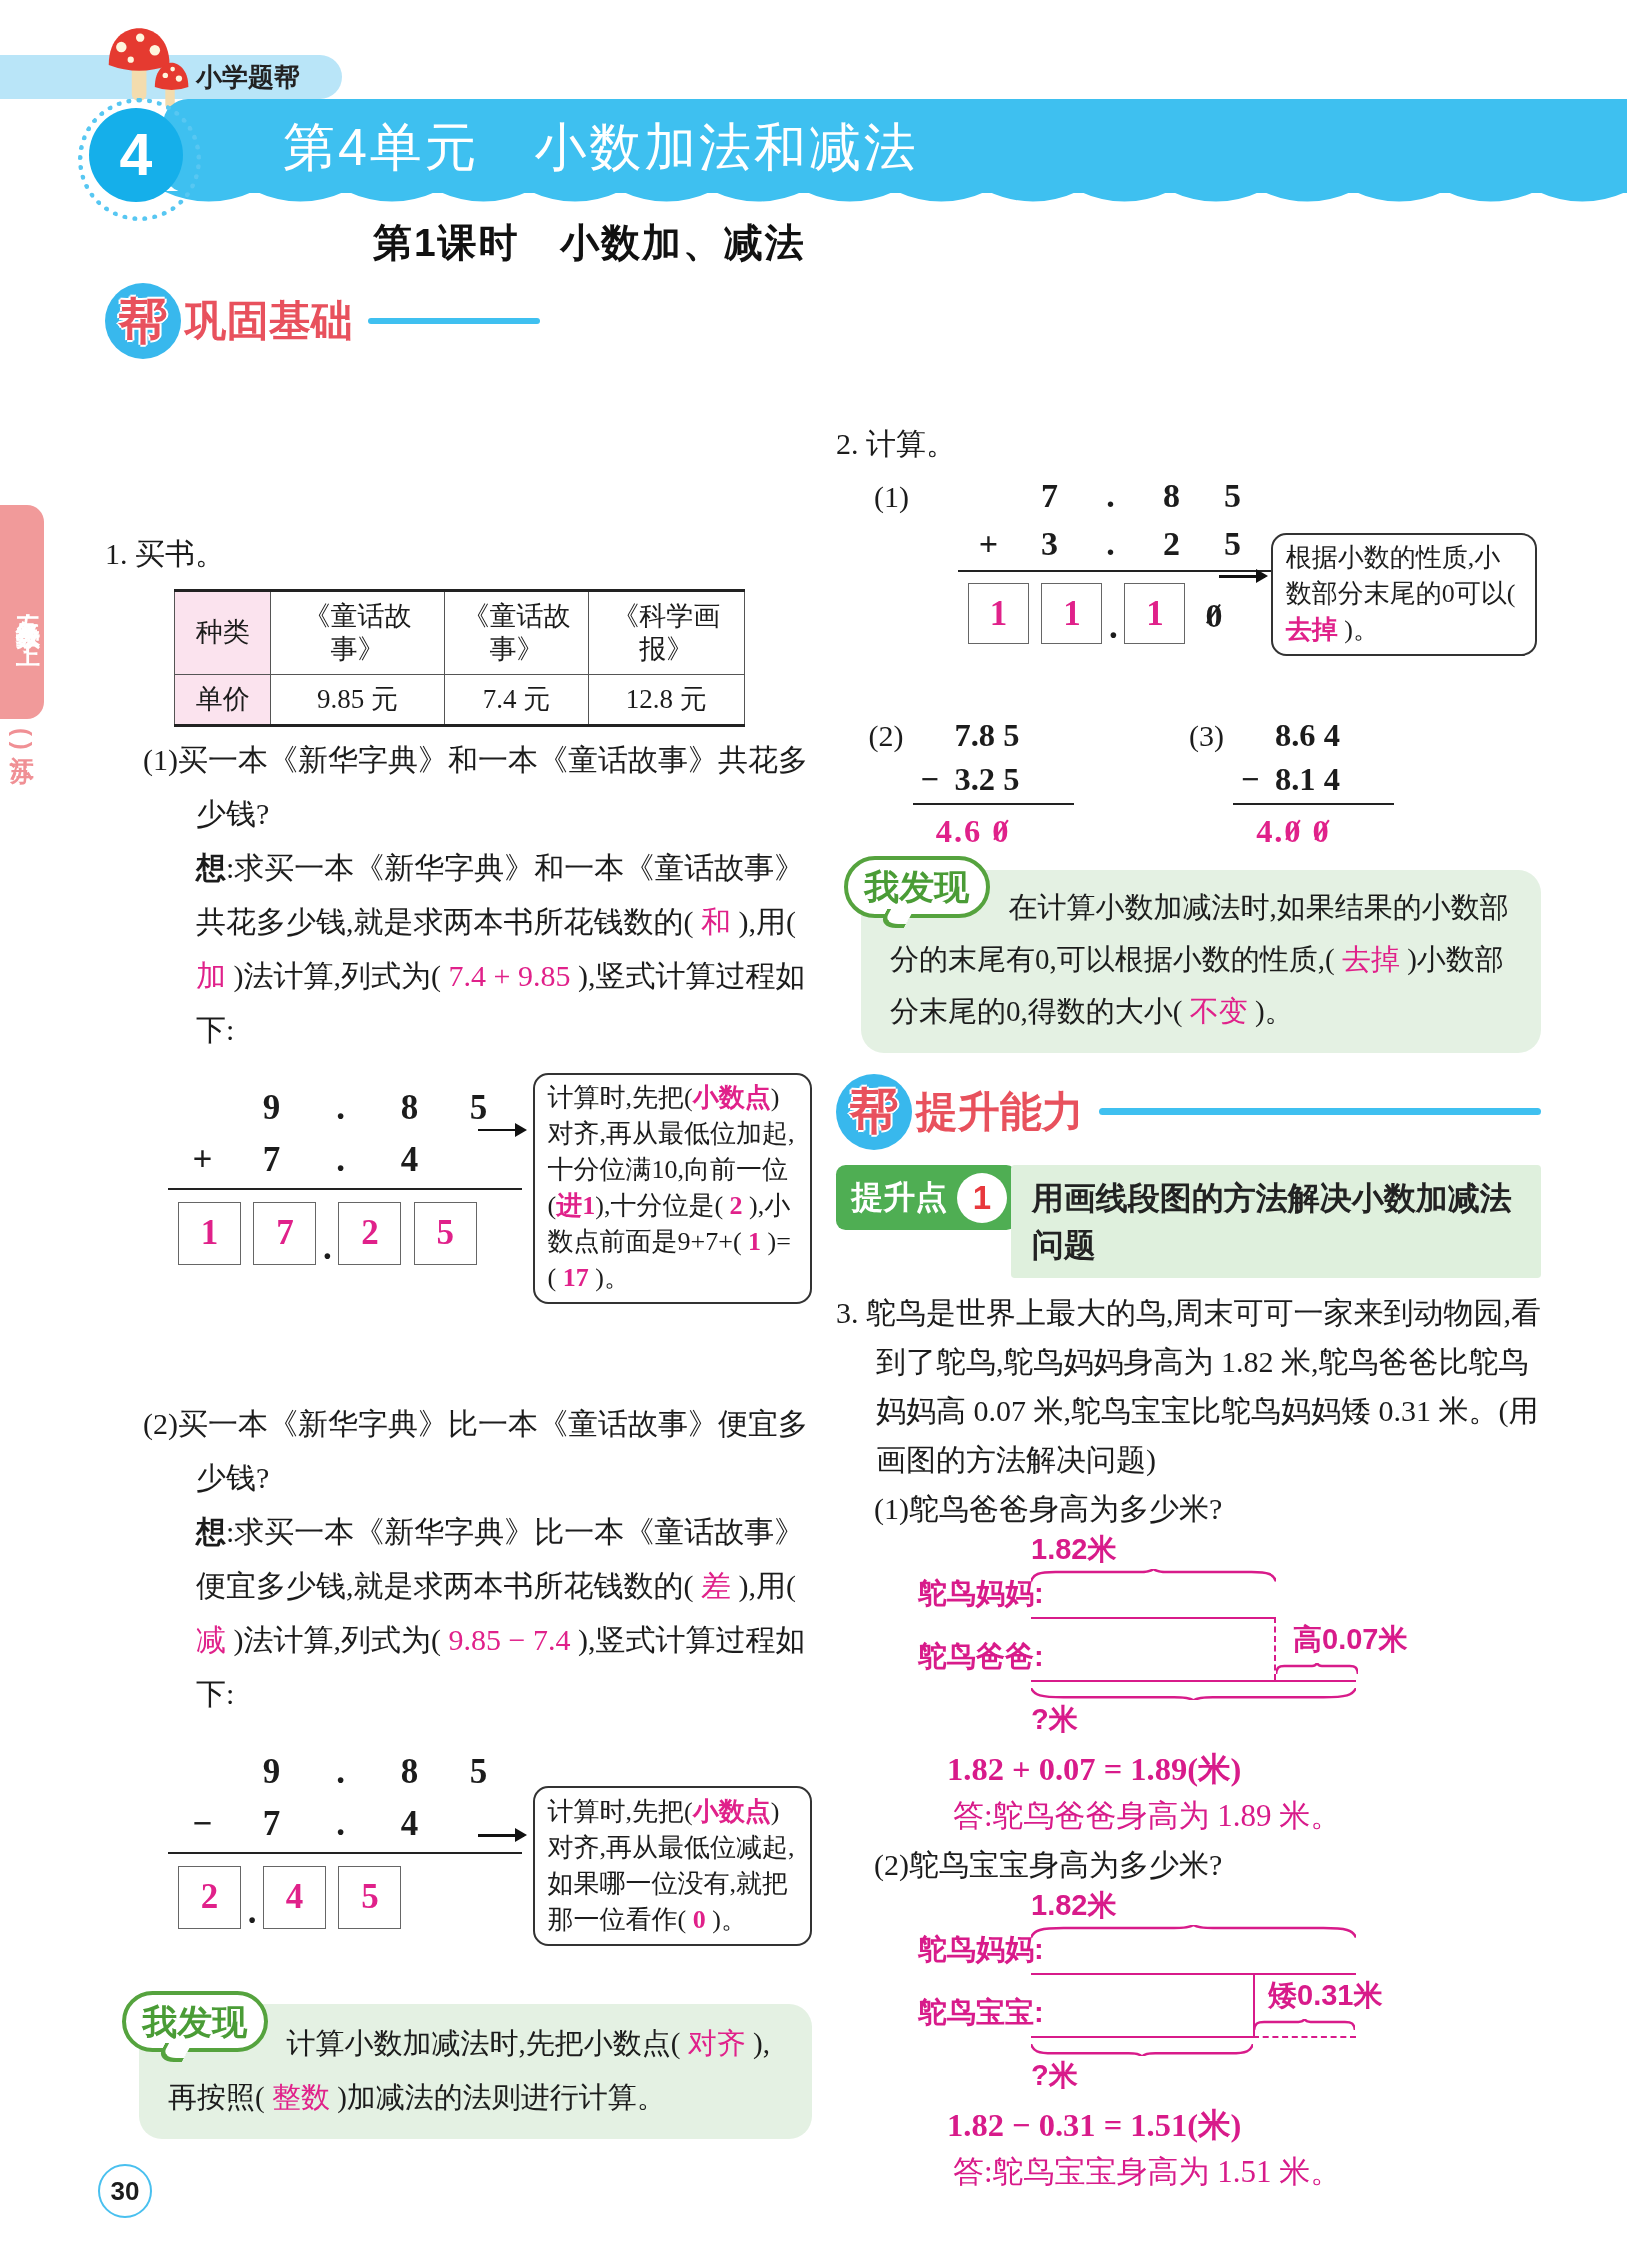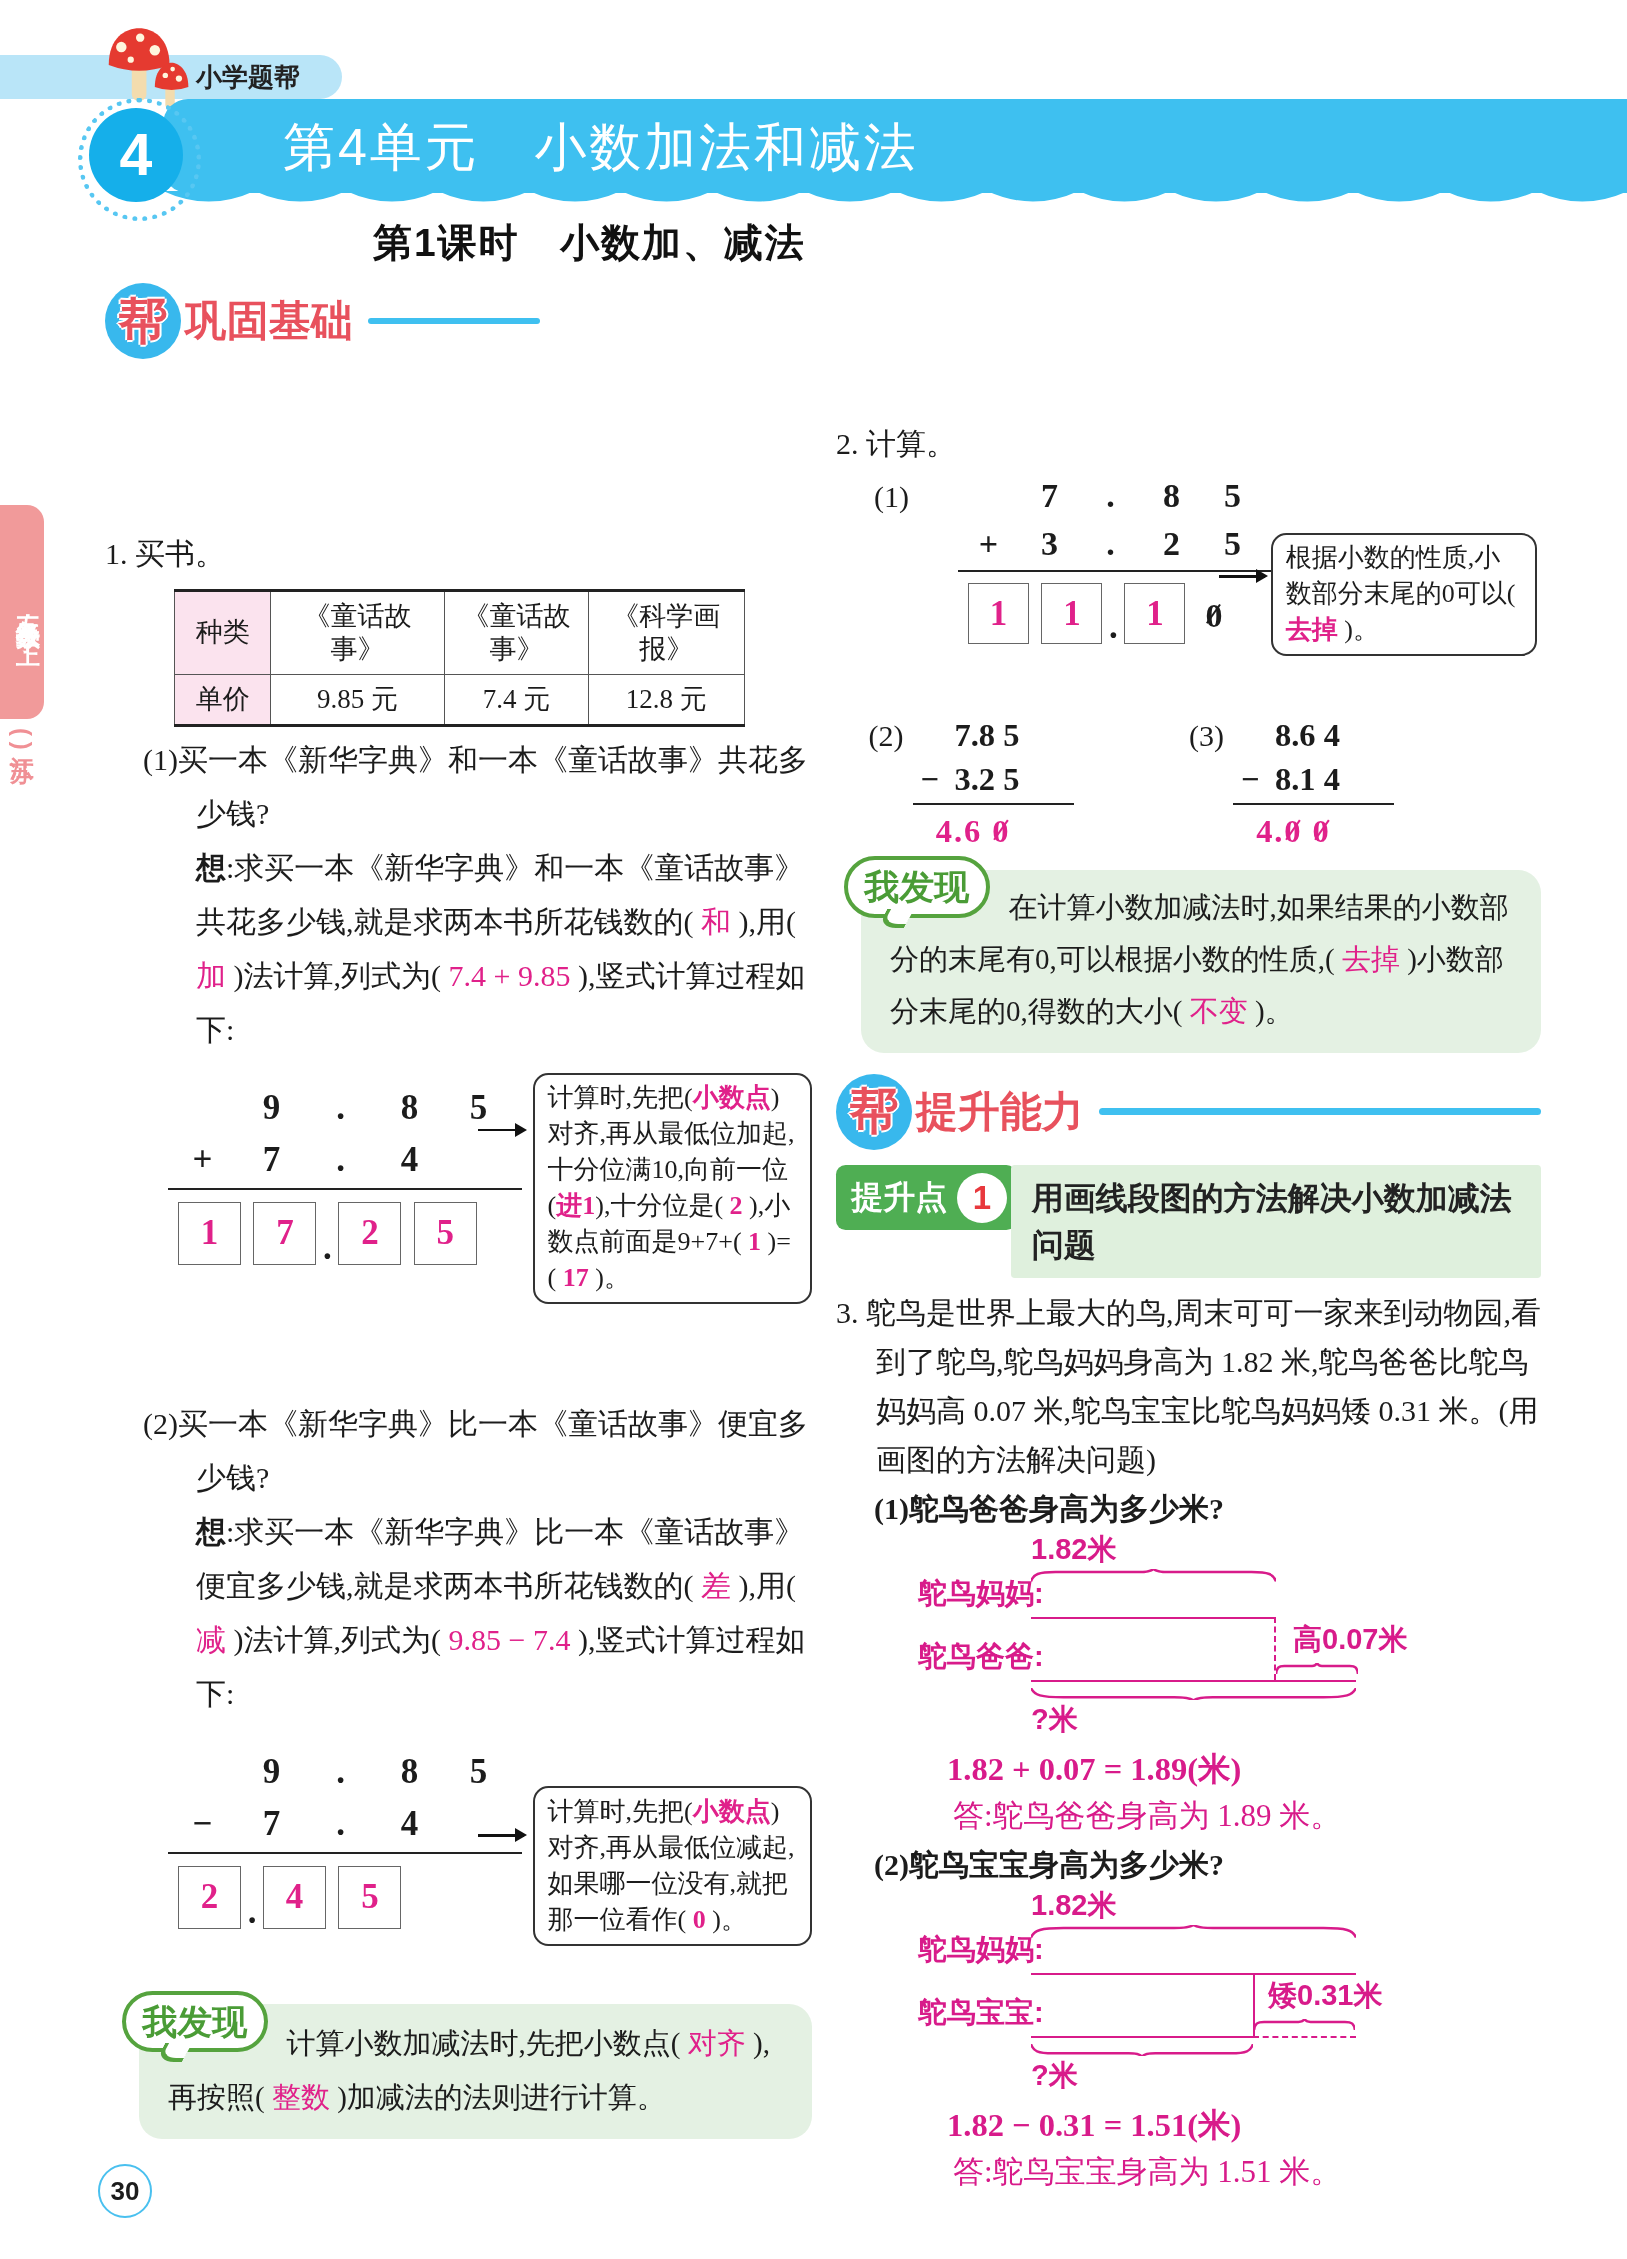--- a/index.html
+++ b/index.html
@@ -141,21 +141,21 @@
   .boost-tag{background:#4fae53;color:#fff;font-size:32px;font-weight:bold;padding:7.6px 9.6px 7.6px 15.3px;
              border-radius:9.6px;display:flex;align-items:center;flex:0 0 auto;
              font-family:"Liberation Sans","DejaVu Sans",sans-serif;}
   .boost-num{background:#fff;color:#e8383d;width:50px;height:50px;border-radius:50%;font-size:33px;
              display:flex;align-items:center;justify-content:center;margin-left:9.6px;}
   .boost-box{background:#dff0dd;padding:9.6px 21px;font-size:32px;line-height:47px;margin-left:-5.7px;
              border-radius:3.8px;flex:1;font-weight:bold;
              font-family:"Liberation Sans","DejaVu Sans",sans-serif;color:#222;}
 
   .p3text{padding-left:40px;text-indent:-40px;margin-top:9.6px;}
-  .subq{margin-left:38px;font-weight:bold;}
+  .subq{margin-left:38px;}
 
   
   .diag{position:relative;height:196px;margin:3.8px 0 0 82px;color:#d81b8a;font-size:29px;
         font-weight:bold;font-family:"Liberation Sans","DejaVu Sans",sans-serif;line-height:36px;}
   .dl{position:absolute;}
   .dline{position:absolute;border-top:2.9px solid #d81b8a;}
   .ddash{position:absolute;border-top:2.9px dashed #d81b8a;}
   .dvdash{position:absolute;border-left:2.4px dashed #d81b8a;}
   .dvline{position:absolute;border-left:2.4px solid #d81b8a;}
   .brace{position:absolute;}

